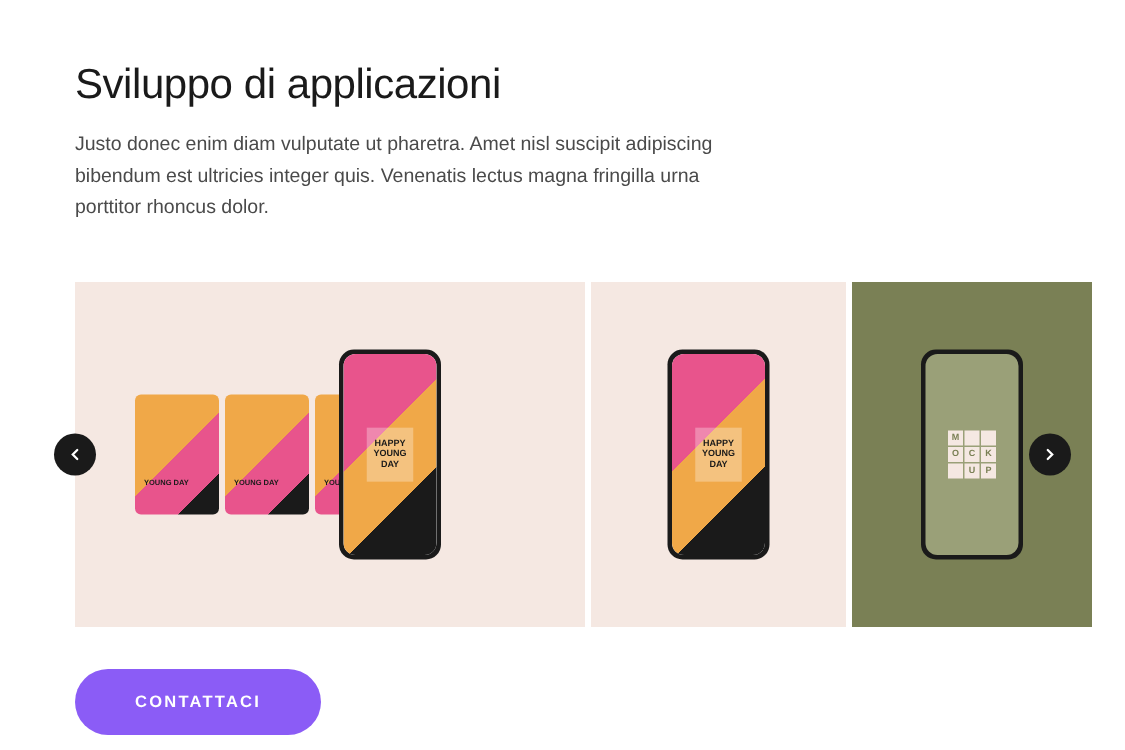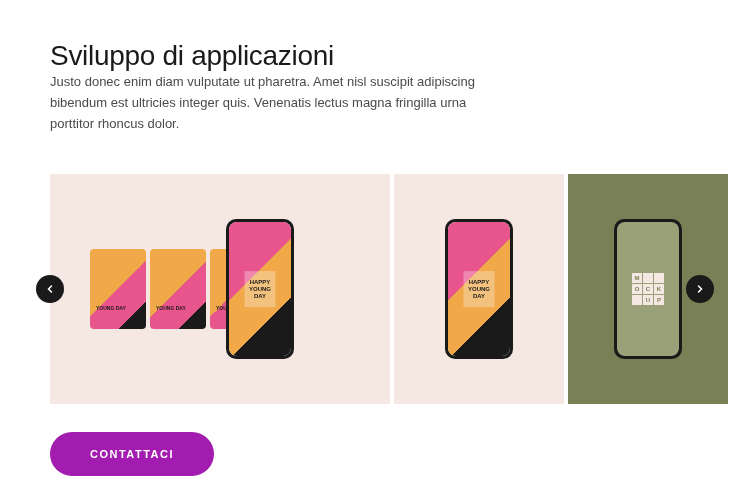--- a/index.html
+++ b/index.html
@@ -1,17 +1,17 @@
 <!DOCTYPE html>
 <html><head>
 <meta charset="utf-8">
 <style>
 * { margin: 0; padding: 0; box-sizing: border-box; }
 body { font-family: -apple-system, BlinkMacSystemFont, 'Segoe UI', sans-serif; background: #fff; width: 750px; height: 500px; padding: 40px 50px; }
-.title { font-size: 28px; font-weight: 400; color: #1a1a1a; letter-spacing: -0.3px; }
+.title { font-size: 28px; font-weight: 400; color: #1a1a1a; margin-bottom: 14px; letter-spacing: -0.3px; }
 .desc { font-size: 13px; line-height: 1.6; color: #4a4a4a; max-width: 460px; margin-bottom: 40px; }
 .carousel { position: relative; display: flex; gap: 4px; margin-bottom: 28px; height: 230px; }
 .slide { background: #f5e8e2; flex-shrink: 0; display: flex; align-items: center; justify-content: center; padding: 20px; position: relative; overflow: hidden; }
 .slide1 { width: 340px; }
 .slide2 { width: 170px; }
 .slide3 { width: 160px; background: #7a8055; }
 .nav-btn { position: absolute; top: 50%; transform: translateY(-50%); width: 28px; height: 28px; border-radius: 50%; background: #1a1a1a; border: none; display: flex; align-items: center; justify-content: center; cursor: pointer; z-index: 10; }
 .nav-btn svg { width: 10px; height: 10px; }
 .nav-prev { left: -14px; }
 .nav-next { right: -14px; }
@@ -21,21 +21,21 @@
 .screen-pattern { position: absolute; inset: 0; background: linear-gradient(135deg, #e8548c 0%, #e8548c 40%, #f0a848 40%, #f0a848 70%, #1a1a1a 70%); }
 .screen-text { position: absolute; top: 50%; left: 50%; transform: translate(-50%, -50%); font-size: 6px; font-weight: 800; color: #1a1a1a; text-align: center; line-height: 1.1; z-index: 2; background: rgba(255,255,255,0.3); padding: 8px 2px; }
 .cards-behind { position: absolute; display: flex; gap: 4px; z-index: 1; }
 .card { width: 56px; height: 80px; background: linear-gradient(135deg, #f0a848 0%, #f0a848 50%, #e8548c 50%, #e8548c 80%, #1a1a1a 80%); border-radius: 4px; position: relative; }
 .card-text { position: absolute; bottom: 18px; left: 6px; font-size: 5px; font-weight: 800; color: #1a1a1a; line-height: 1; }
 .slide1-content { position: relative; width: 100%; height: 100%; display: flex; align-items: center; justify-content: center; }
 .slide1-content .cards-behind { left: 20px; }
 .slide1-content .phone { margin-left: 80px; }
 .mockup-logo { width: 32px; height: 32px; display: grid; grid-template-columns: repeat(3, 1fr); grid-template-rows: repeat(3, 1fr); gap: 1px; }
 .mockup-logo span { background: #f5e8e2; font-size: 6px; display: flex; align-items: center; justify-content: center; color: #7a8055; font-weight: 600; }
-.cta { background: #a21caf; color: #fff; border: none; padding: 16px 40px; border-radius: 30px; font-size: 11px; font-weight: 600; letter-spacing: 1.5px; cursor: pointer; text-transform: uppercase; }
+.cta { background: #8b5cf6; color: #fff; border: none; padding: 16px 40px; border-radius: 30px; font-size: 11px; font-weight: 600; letter-spacing: 1.5px; cursor: pointer; text-transform: uppercase; }
 </style>
 </head>
 <body>
 
 
 
 <h1 class="title">Sviluppo di applicazioni</h1>
 <p class="desc">Justo donec enim diam vulputate ut pharetra. Amet nisl suscipit adipiscing bibendum est ultricies integer quis. Venenatis lectus magna fringilla urna porttitor rhoncus dolor.</p>
 
 <div class="carousel">

